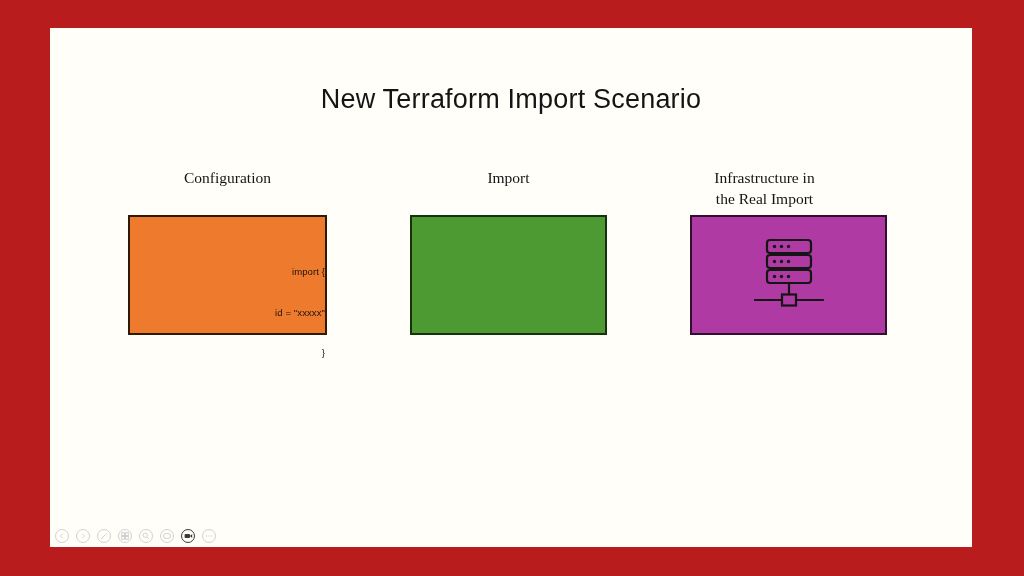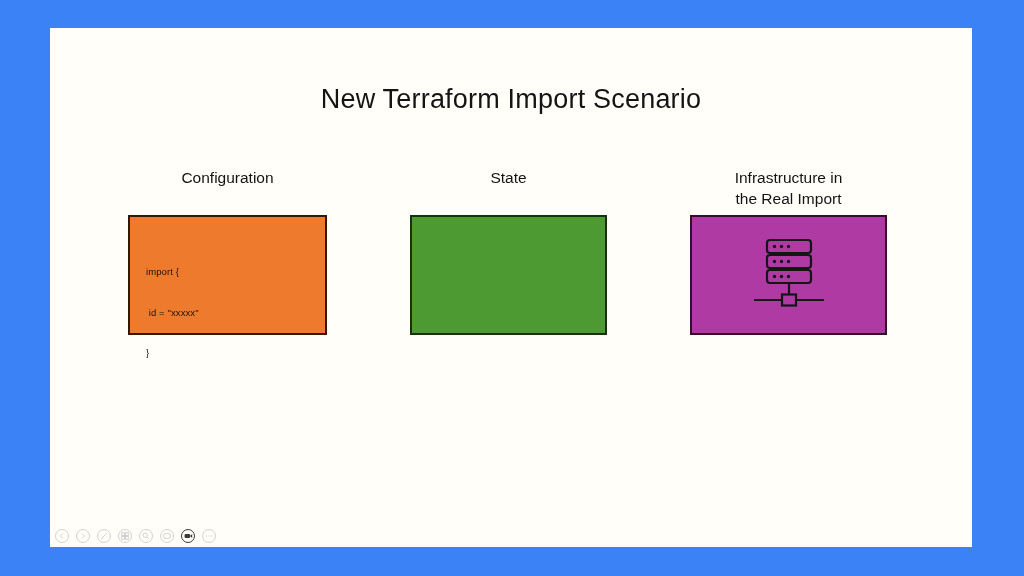--- a/index.html
+++ b/index.html
@@ -8,21 +8,21 @@
     width: 1024px;
     height: 576px;
     background: #020202;
     font-family: "Liberation Sans", sans-serif;
     overflow: hidden;
   }
   .stage {
     position: relative;
     width: 1024px;
     height: 576px;
-    background: #3b82f6;
+    background: #b91c1c;
   }
   .slide {
     position: absolute;
     left: 50px;
     top: 28px;
     width: 922px;
     height: 519px;
     background: var(--slide_bg, #fffef9);
   }
   .slide-title {
@@ -35,29 +35,31 @@
     letter-spacing: 0.2px;
     color: var(--ink, #141414);
   }
   .col-label {
     position: absolute;
     top: 139px;
     text-align: center;
     font-size: 15.5px;
     line-height: 21px;
     color: var(--ink, #141414);
+    font-family: Liberation Serif, serif;
   }
   .col-label.c1 { left: 78px;  width: 199px; }
   .col-label.c2 { left: 360px; width: 197px; }
-  .col-label.c3 { left: 640px; width: 197px; }
+  .col-label.c3 { left: 616px; width: 197px; }
   .box {
     position: absolute;
     top: 187px;
     height: 120px;
     box-sizing: border-box;
+    text-align: right;
   }
   .box.b1 {
     left: 78px; width: 199px;
     background: var(--box1, #ee7a2e);
     border: 2px solid var(--border1, #2e1a05);
   }
   .box.b2 {
     left: 360px; width: 197px;
     background: var(--box2, #4d9a33);
     border: 2px solid var(--border2, #16320c);
@@ -117,21 +119,21 @@
 
 <div class="stage">
   <div class="slide">
 
     <div class="slide-title">New Terraform Import Scenario</div>
 
     <div class="col-label c1">
       <div>Configuration</div>
     </div>
     <div class="col-label c2">
-      <div>State</div>
+      <div>Import</div>
     </div>
     <div class="col-label c3">
       <div>Infrastructure in</div>
       <div>the Real Import</div>
     </div>
 
     <div class="box b1">
       <div class="code">
         <div>import {</div>
         <div> id = "xxxxx"</div>

